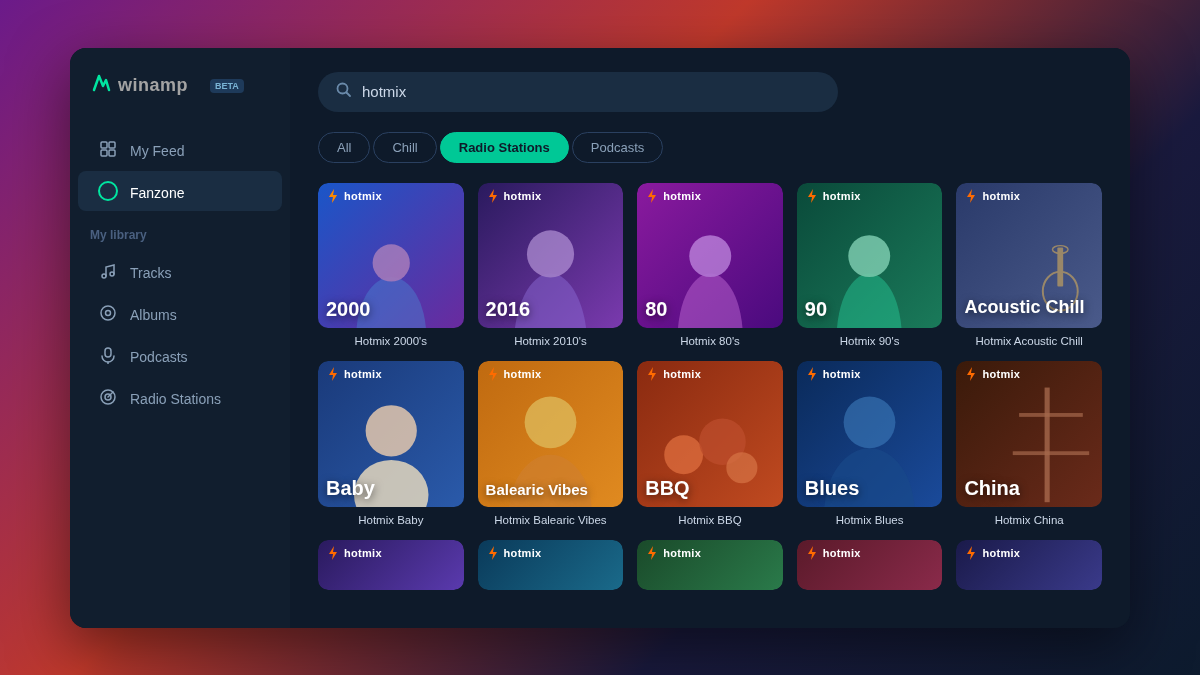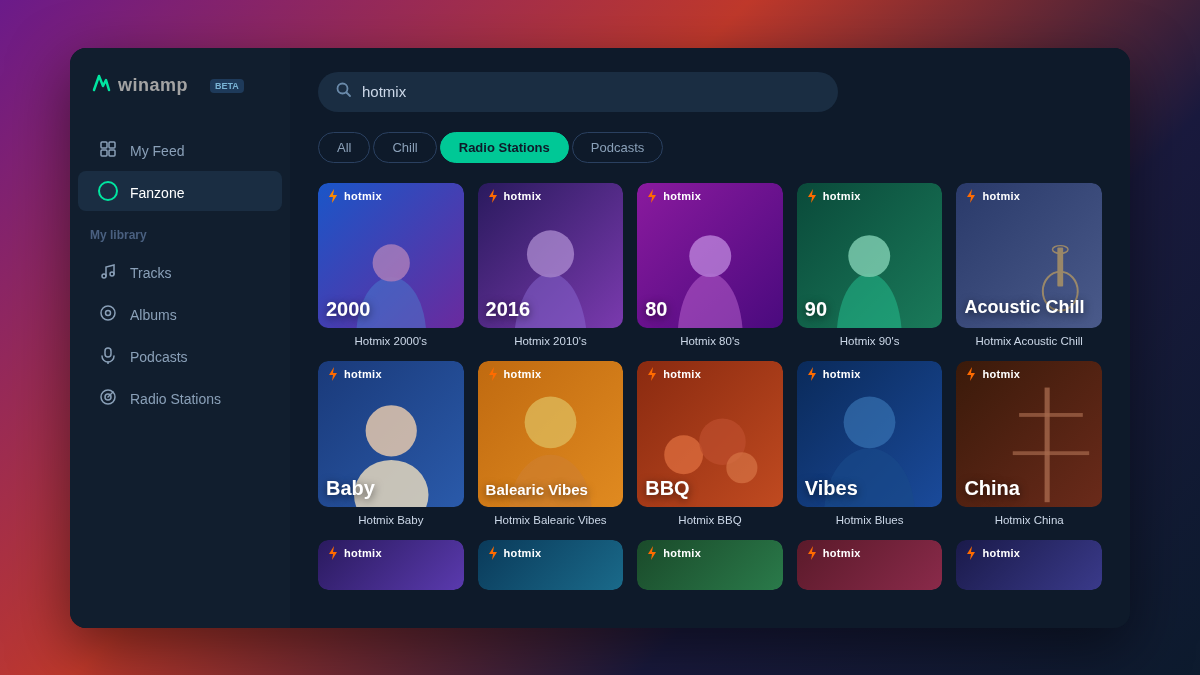--- a/index.html
+++ b/index.html
@@ -485,21 +485,21 @@
           <div class="hotmix-logo-bar">
             <svg class="hotmix-bolt" width="12" height="14" viewBox="0 0 12 14">
                 <polygon points="7,0 2,8 6,8 5,14 10,6 6,6" fill="#ff6b00"></polygon>
               </svg>
             <span class="hotmix-word">hotmix</span>
           </div>
           <svg style="position:absolute;bottom:0;left:5%;width:90%;height:80%;opacity:0.8" viewBox="0 0 100 90" fill="none">
             <ellipse cx="50" cy="95" rx="35" ry="50" fill="#1a4a8a" opacity="0.8"></ellipse>
             <circle cx="50" cy="25" r="20" fill="#4080c0" opacity="0.7"></circle>
           </svg>
-          <span class="card-label">Vibes</span>
+          <span class="card-label">Blues</span>
         </div>
         <div class="card-title">Hotmix Blues</div>
       </div>
 
       <div class="station-card">
         <div class="card-thumb bg-china">
           <div class="hotmix-logo-bar">
             <svg class="hotmix-bolt" width="12" height="14" viewBox="0 0 12 14">
                 <polygon points="7,0 2,8 6,8 5,14 10,6 6,6" fill="#ff6b00"></polygon>
               </svg>

